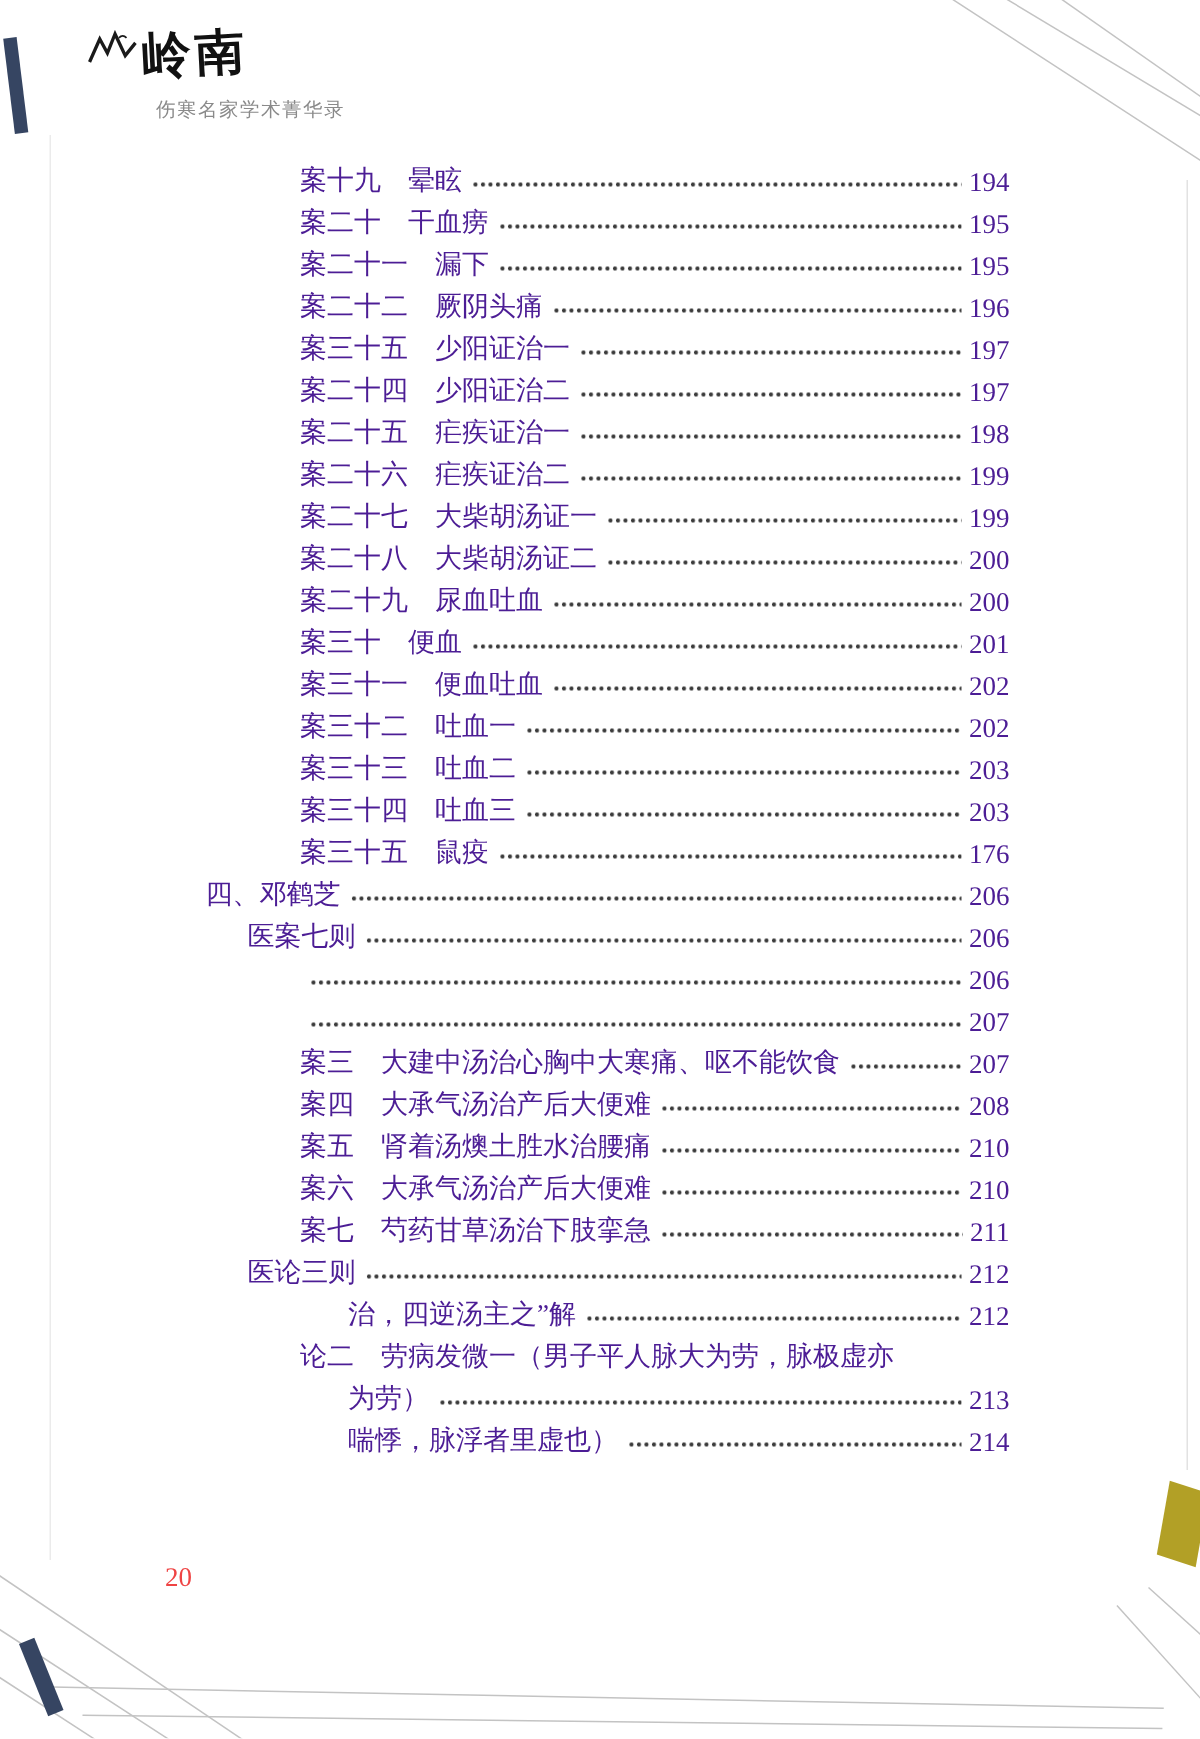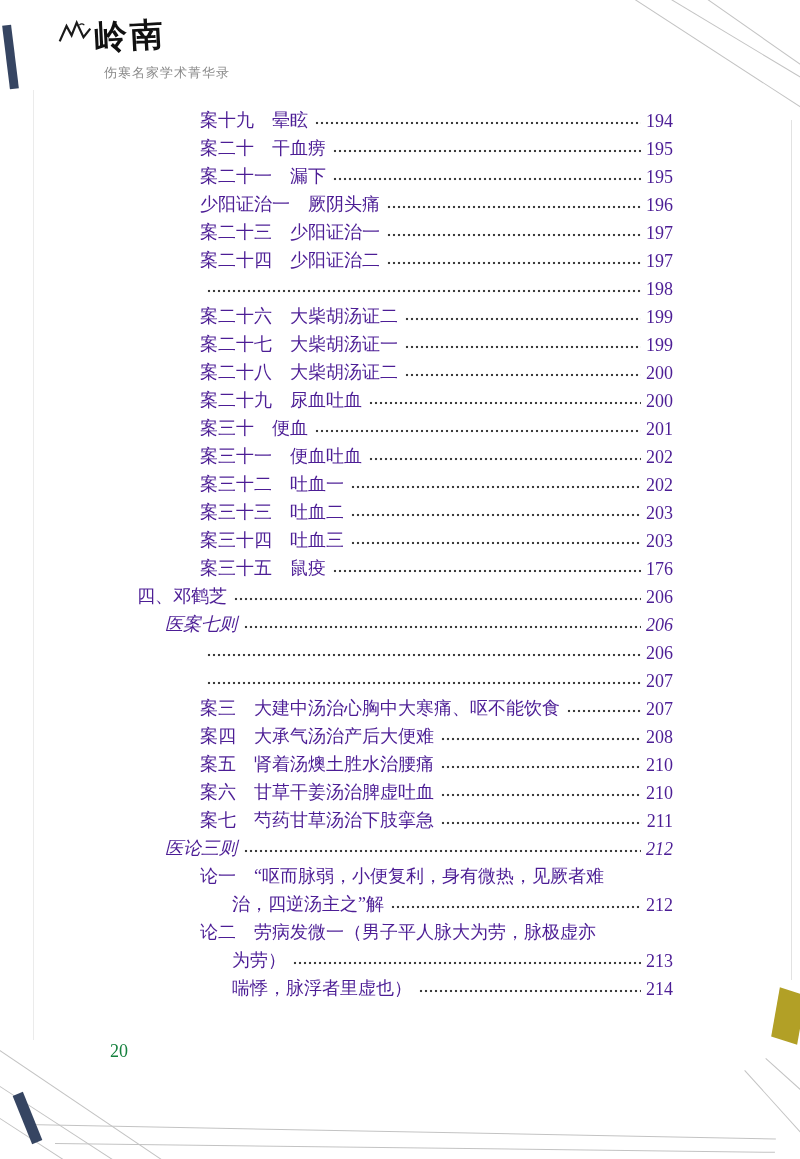--- a/index.html
+++ b/index.html
@@ -57,26 +57,26 @@
     height: 28px; font-size: 18px; color: #4c1d95;
   }
   .row .t { white-space: pre; }
   .row .leader {
     flex: 1 1 auto; height: 4px; margin: 0 5px 7px 7px;
     background-image: radial-gradient(circle at 2px 2px, #3c3c3c 1.15px, rgba(0,0,0,0) 1.6px);
     background-size: 5px 4px; background-repeat: repeat-x; background-position: left center;
   }
   .row .pg { text-align: center; }
   .indent-0 { padding-left: 0; }
-  .indent-1 { padding-left: 28px; font-style: italic; }
+  .indent-1 { padding-left: 28px; }
   .indent-2 { padding-left: 63px; }
   .indent-3 { padding-left: 95px; }
 
   
-  .folio { position: absolute; left: 110px; top: 1041px; font-size: 18px; color: #15803d; z-index: 2; }
+  .folio { position: absolute; left: 110px; top: 1041px; font-size: 18px; color: #ef4444; z-index: 2; }
 </style>
 </head>
 <body>
 
 <div class="stage">
 
   <div class="line tr-a"></div>
   <div class="line tr-b"></div>
   <div class="line tr-c"></div>
   <div class="line bl-a"></div>
@@ -113,40 +113,41 @@
         <span class="t">案二十　干血痨</span>
         <span class="leader"></span>
         <span class="pg">195</span>
       </div>
       <div class="row indent-2">
         <span class="t">案二十一　漏下</span>
         <span class="leader"></span>
         <span class="pg">195</span>
       </div>
       <div class="row indent-2">
-        <span class="t">少阳证治一　厥阴头痛</span>
+        <span class="t">案二十二　厥阴头痛</span>
         <span class="leader"></span>
         <span class="pg">196</span>
       </div>
       <div class="row indent-2">
-        <span class="t">案二十三　少阳证治一</span>
+        <span class="t">案三十五　少阳证治一</span>
         <span class="leader"></span>
         <span class="pg">197</span>
       </div>
       <div class="row indent-2">
         <span class="t">案二十四　少阳证治二</span>
         <span class="leader"></span>
         <span class="pg">197</span>
       </div>
       <div class="row indent-2">
+        <span class="t">案二十五　疟疾证治一</span>
         <span class="leader"></span>
         <span class="pg">198</span>
       </div>
       <div class="row indent-2">
-        <span class="t">案二十六　大柴胡汤证二</span>
+        <span class="t">案二十六　疟疾证治二</span>
         <span class="leader"></span>
         <span class="pg">199</span>
       </div>
       <div class="row indent-2">
         <span class="t">案二十七　大柴胡汤证一</span>
         <span class="leader"></span>
         <span class="pg">199</span>
       </div>
       <div class="row indent-2">
         <span class="t">案二十八　大柴胡汤证二</span>
@@ -215,38 +216,34 @@
         <span class="t">案四　大承气汤治产后大便难</span>
         <span class="leader"></span>
         <span class="pg">208</span>
       </div>
       <div class="row indent-2">
         <span class="t">案五　肾着汤燠土胜水治腰痛</span>
         <span class="leader"></span>
         <span class="pg">210</span>
       </div>
       <div class="row indent-2">
-        <span class="t">案六　甘草干姜汤治脾虚吐血</span>
+        <span class="t">案六　大承气汤治产后大便难</span>
         <span class="leader"></span>
         <span class="pg">210</span>
       </div>
       <div class="row indent-2">
         <span class="t">案七　芍药甘草汤治下肢挛急</span>
         <span class="leader"></span>
         <span class="pg">211</span>
       </div>
       <div class="row indent-1">
         <span class="t">医论三则</span>
         <span class="leader"></span>
         <span class="pg">212</span>
       </div>
-      <div class="row indent-2 no-page">
-        <span class="t">论一　“呕而脉弱，小便复利，身有微热，见厥者难</span>
-
-      </div>
       <div class="row indent-3">
         <span class="t">治，四逆汤主之”解</span>
         <span class="leader"></span>
         <span class="pg">212</span>
       </div>
       <div class="row indent-2 no-page">
         <span class="t">论二　劳病发微一（男子平人脉大为劳，脉极虚亦</span>
 
       </div>
       <div class="row indent-3">

